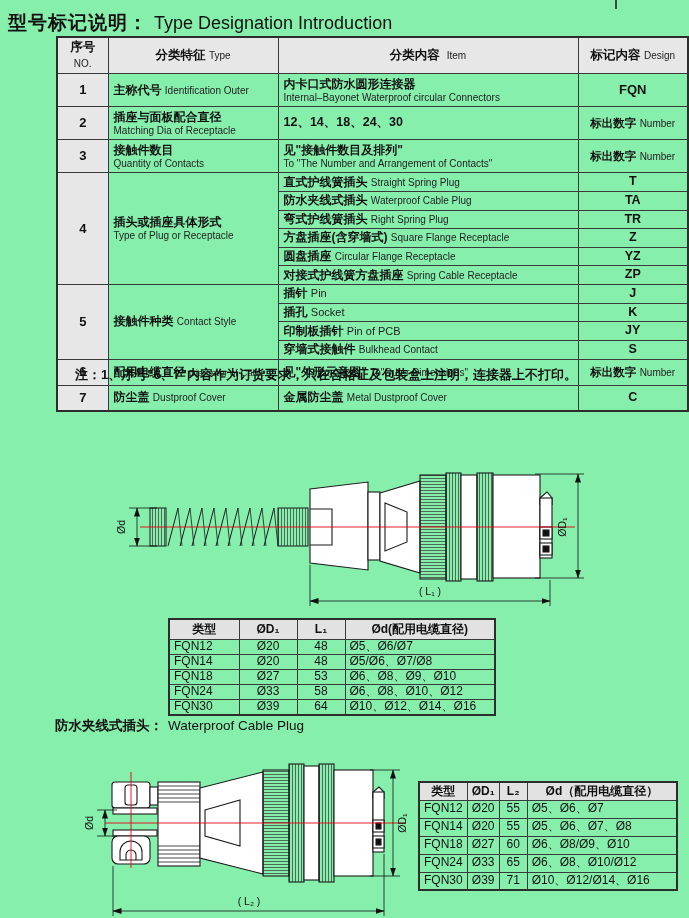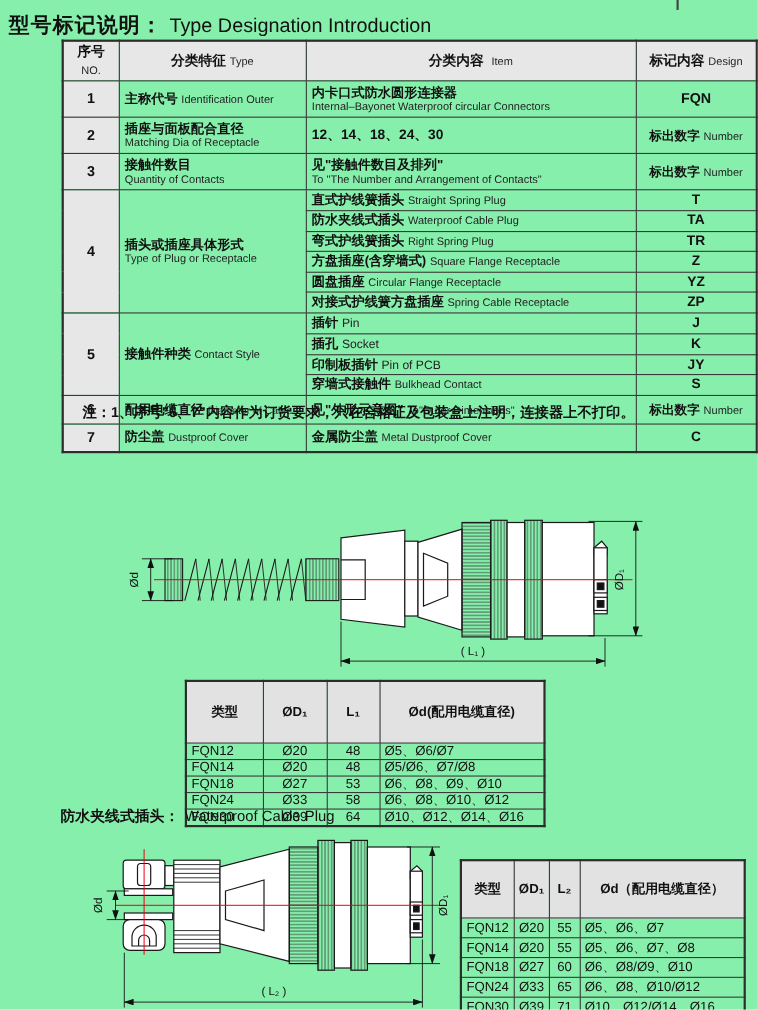--- a/index.html
+++ b/index.html
@@ -36,21 +36,21 @@
   .small-type .en{font-size:9.5px;}
   
   .note{left:75px;top:364px;font-size:13px;font-weight:bold;line-height:22px;color:#111;}
   .note div{white-space:nowrap;}
   .note .n2{margin-left:33px;}
   .note .n3{margin-left:56px;}
   
   .dtable td,.dtable th{border:1px solid #3a3a3a;padding:0 4px;font-size:12px;
         line-height:1.1;white-space:nowrap;}
   .dtable{border:2px solid #2d2d2d;}
-  .dtable th{background:#e2e2e2;font-weight:bold;text-align:center;padding:19px 4px;}
+  .dtable th{background:#e2e2e2;font-weight:bold;text-align:center;padding:1px 4px;}
   .dtable .c{text-align:center;}
   .t1{left:168px;top:618px;}
   .t1 tr{height:15px;}
   .t1 th{height:17px;}
   .t2{left:418px;top:781px;}
   .t2 tr{height:18px;}
   
   svg{display:block;}
   .edge-mark{left:615px;top:0;width:2px;height:9px;background:#444;}
   svg text{font-size:10.5px;fill:#111;}
@@ -283,21 +283,21 @@
         </tr>
     <tr>
           <td>FQN30</td>
           <td class="c">Ø39</td>
           <td class="c">64</td>
           <td>Ø10、Ø12、Ø14、Ø16</td>
         </tr>
   </tbody>
     </table>
 
-  <div class="abs sub-title" style="left:55px;top:733px">
+  <div class="abs sub-title" style="left:55px;top:717px">
     <span class="zh">防水夹线式插头：</span><span class="en">Waterproof Cable Plug</span>
   </div>
 
   <svg class="abs" style="left:75px;top:758px" width="545" height="160" viewBox="0 0 545 160">
 
     <g stroke="#1a1a1a" stroke-width="1.1" fill="#fff">
       <rect x="37" y="24" width="38" height="26" rx="3"></rect>
       <rect x="50" y="27" width="12" height="20" rx="3"></rect>
       <rect x="75" y="29" width="8" height="18"></rect>
       <rect x="38" y="50" width="44" height="6"></rect>

